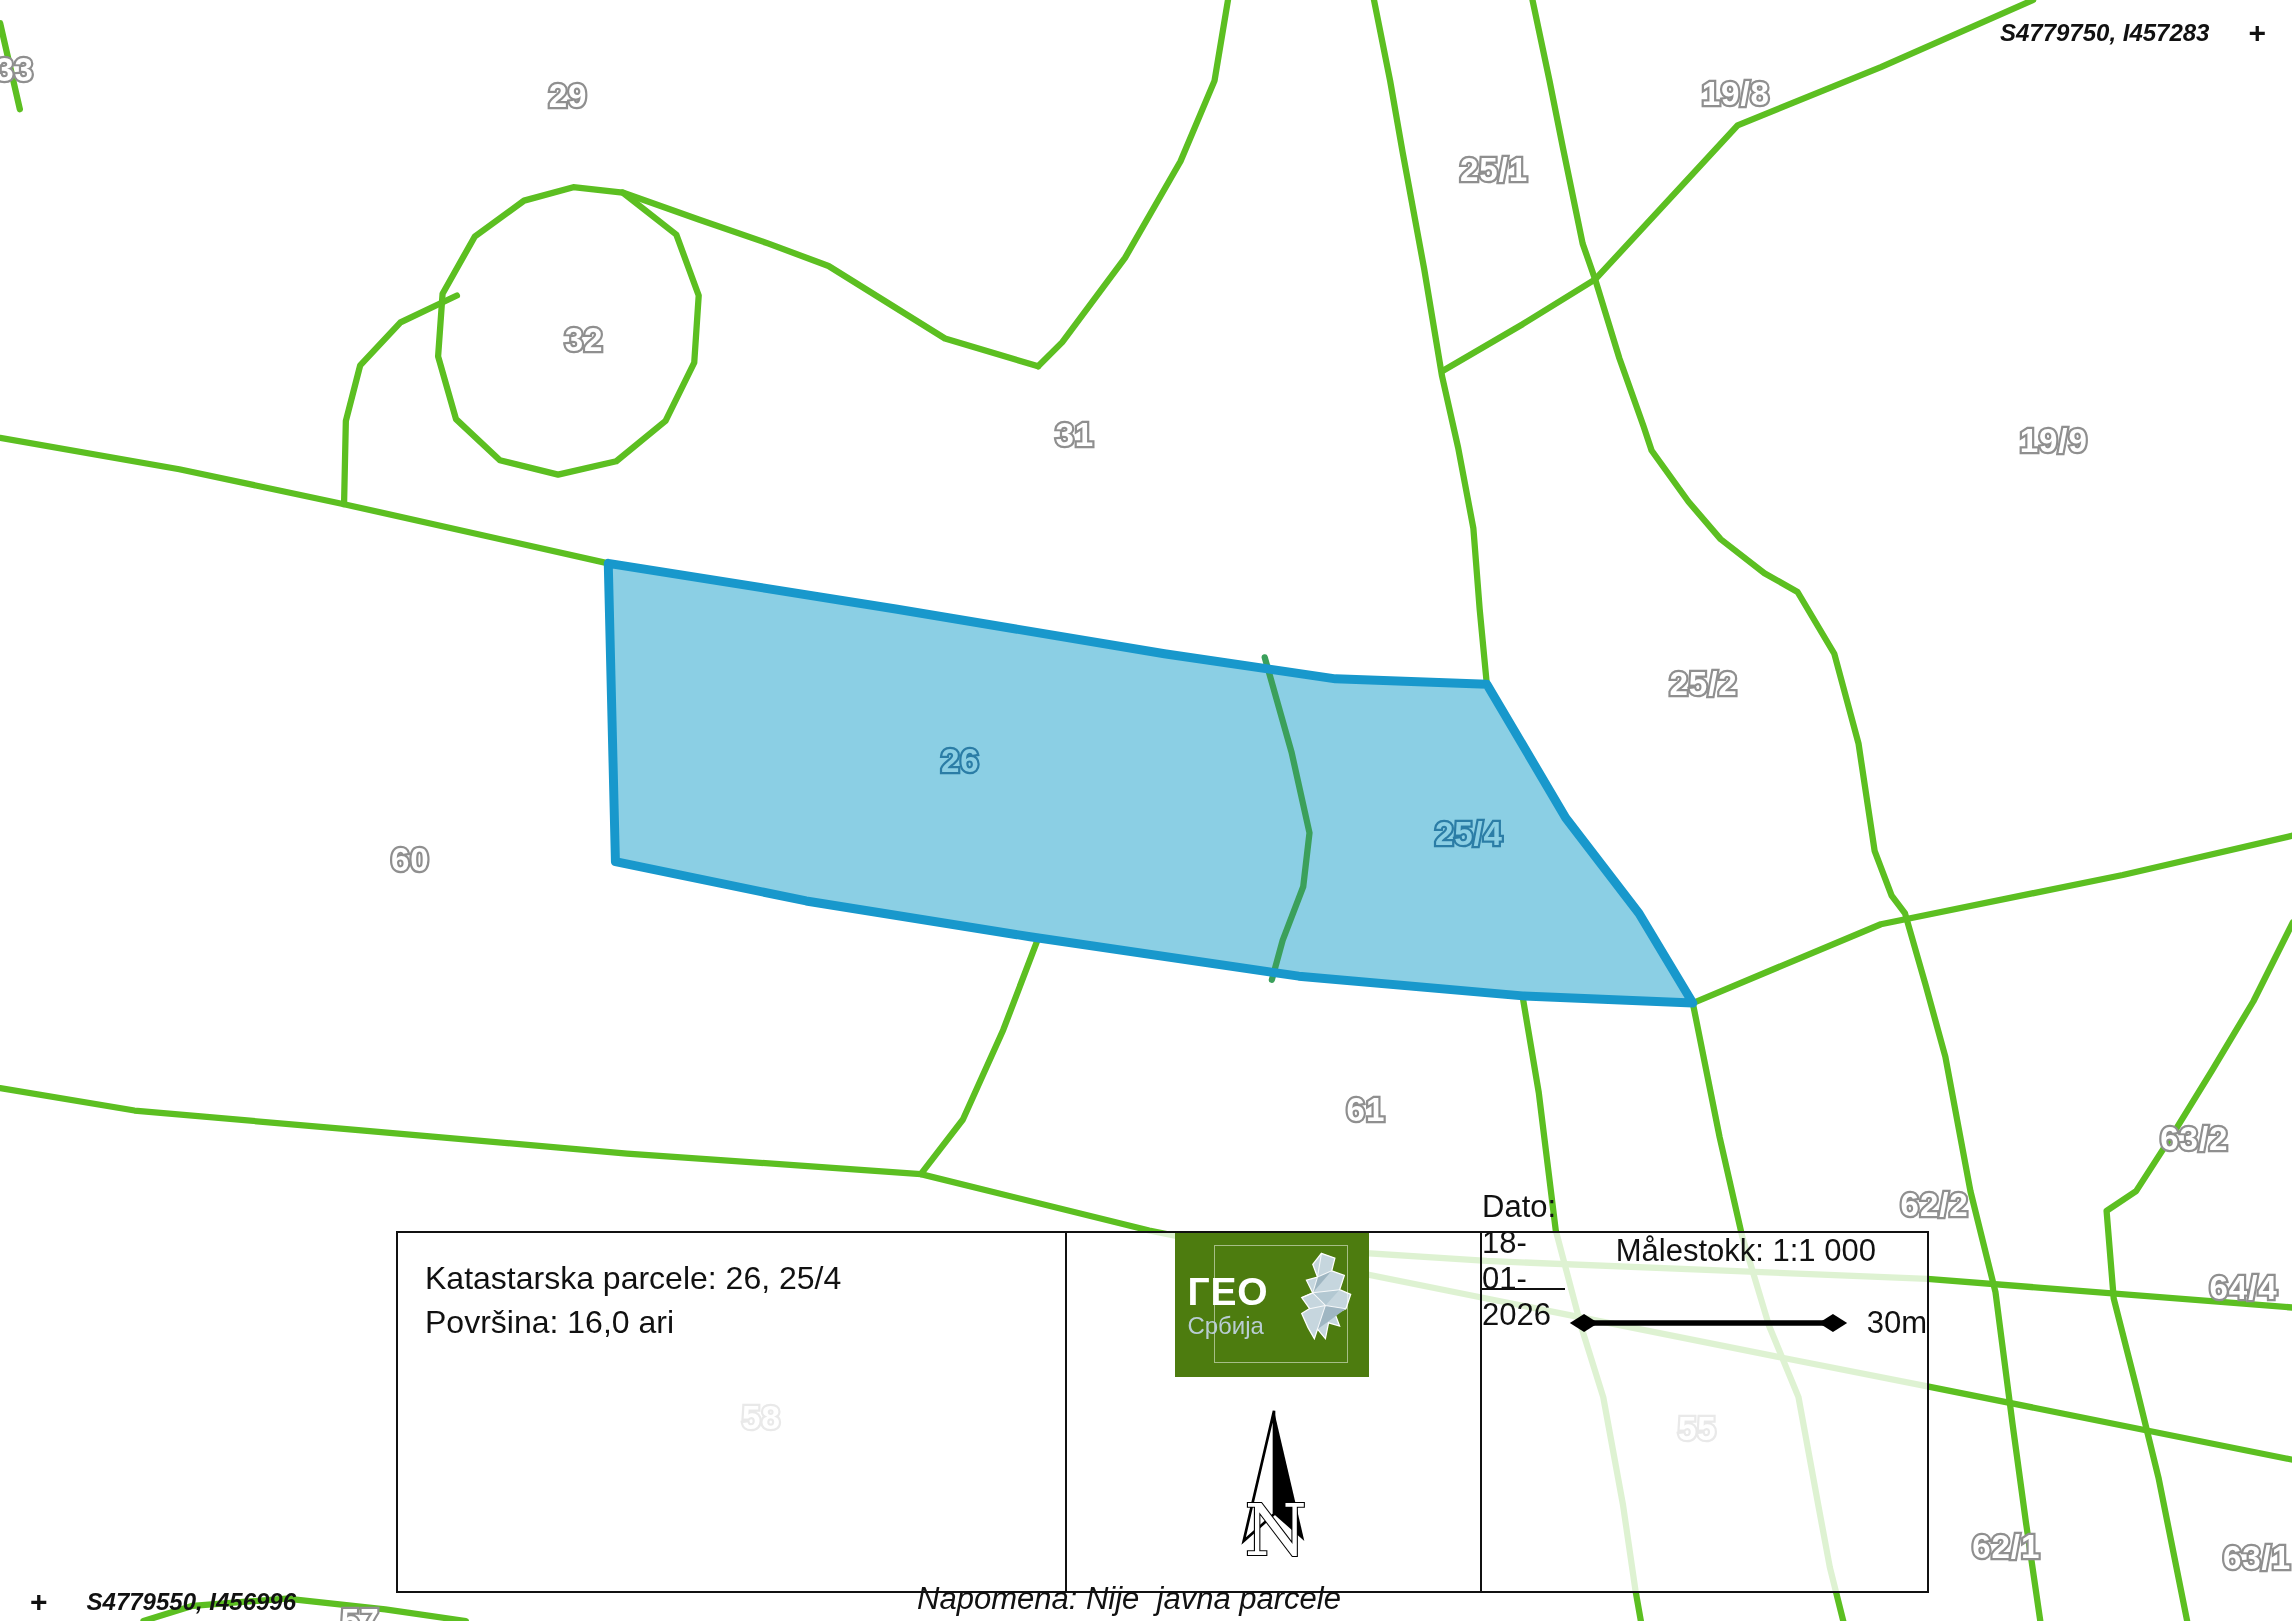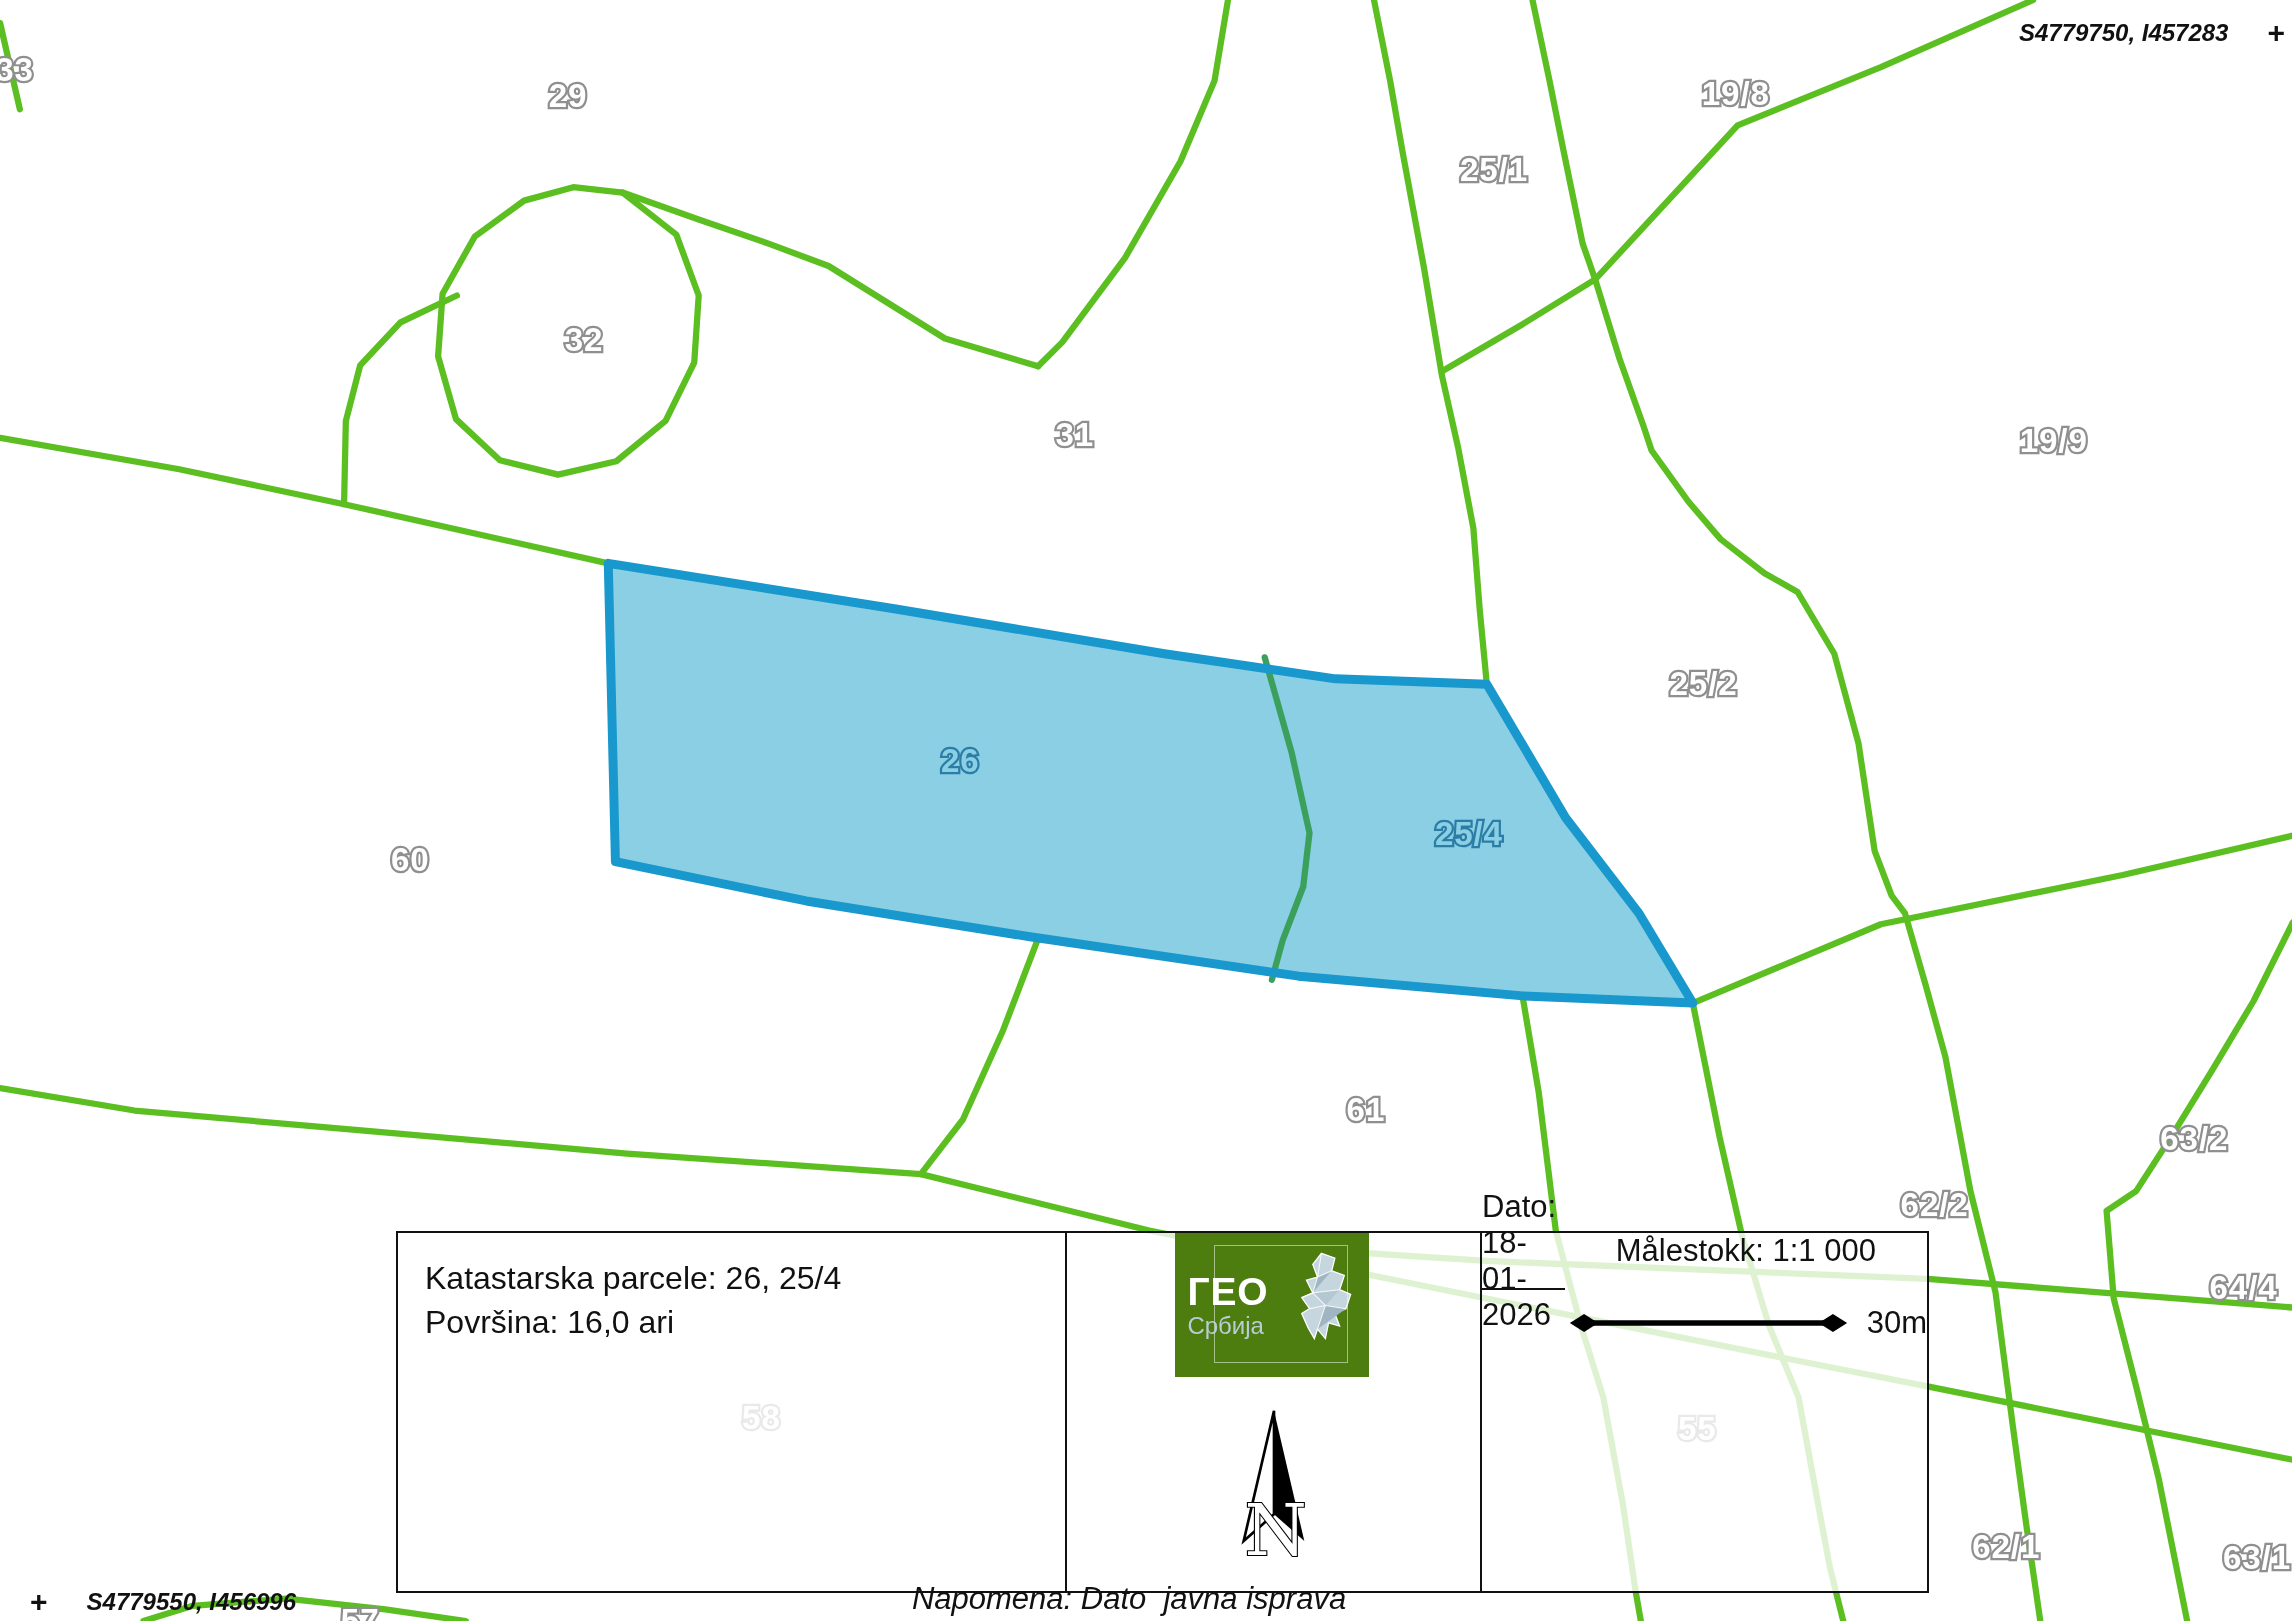--- a/index.html
+++ b/index.html
@@ -5,21 +5,21 @@
   html,body{margin:0;padding:0;background:#ffffff;}
   .stage{position:relative;width:2293px;height:1621px;background:#ffffff;overflow:hidden;
          font-family:"Liberation Sans",sans-serif;color:#111;}
   svg.map{position:absolute;left:0;top:0;}
   svg text{font-family:"Liberation Sans",sans-serif;letter-spacing:1px;}
 
   
   .corner{position:absolute;display:flex;align-items:center;gap:39px;
           font-size:24px;font-weight:bold;font-style:italic;white-space:nowrap;}
   .corner .plus{font-style:normal;font-weight:600;font-size:30px;}
-  .corner.tr{top:16px;right:8px;text-align:center;}
+  .corner.tr{top:16px;right:27px;text-align:center;}
   .corner.bl{left:30px;bottom:1.8px;}
 
   
   .infobox{position:absolute;left:396px;top:1231px;width:1533px;height:362px;
            background:rgba(255,255,255,0.80);border:2.7px solid #111;box-sizing:border-box;
            display:flex;}
   .sec{box-sizing:border-box;height:100%;position:relative;}
   .sec.left{width:669px;border-right:2.7px solid #111;padding:23px 27px;font-size:32px;line-height:1.38;}
   .sec.center{width:415px;border-right:2.7px solid #111;}
   .sec.right{flex:1;display:flex;flex-direction:row;}
@@ -147,16 +147,16 @@
             <polygon points="4,18 20,8 36,18 20,28" fill="#000"></polygon>
             <polygon points="284,18 300,8 316,18 300,28" fill="#000"></polygon>
           </svg>
           <span>30m</span>
         </div>
       </div>
     </div>
 
   </div>
 
-  <div class="note">Napomena: Dato  javna isprava</div>
+  <div class="note">Napomena: Nije  javna parcele</div>
 
 </div>
 
 
 </body></html>

